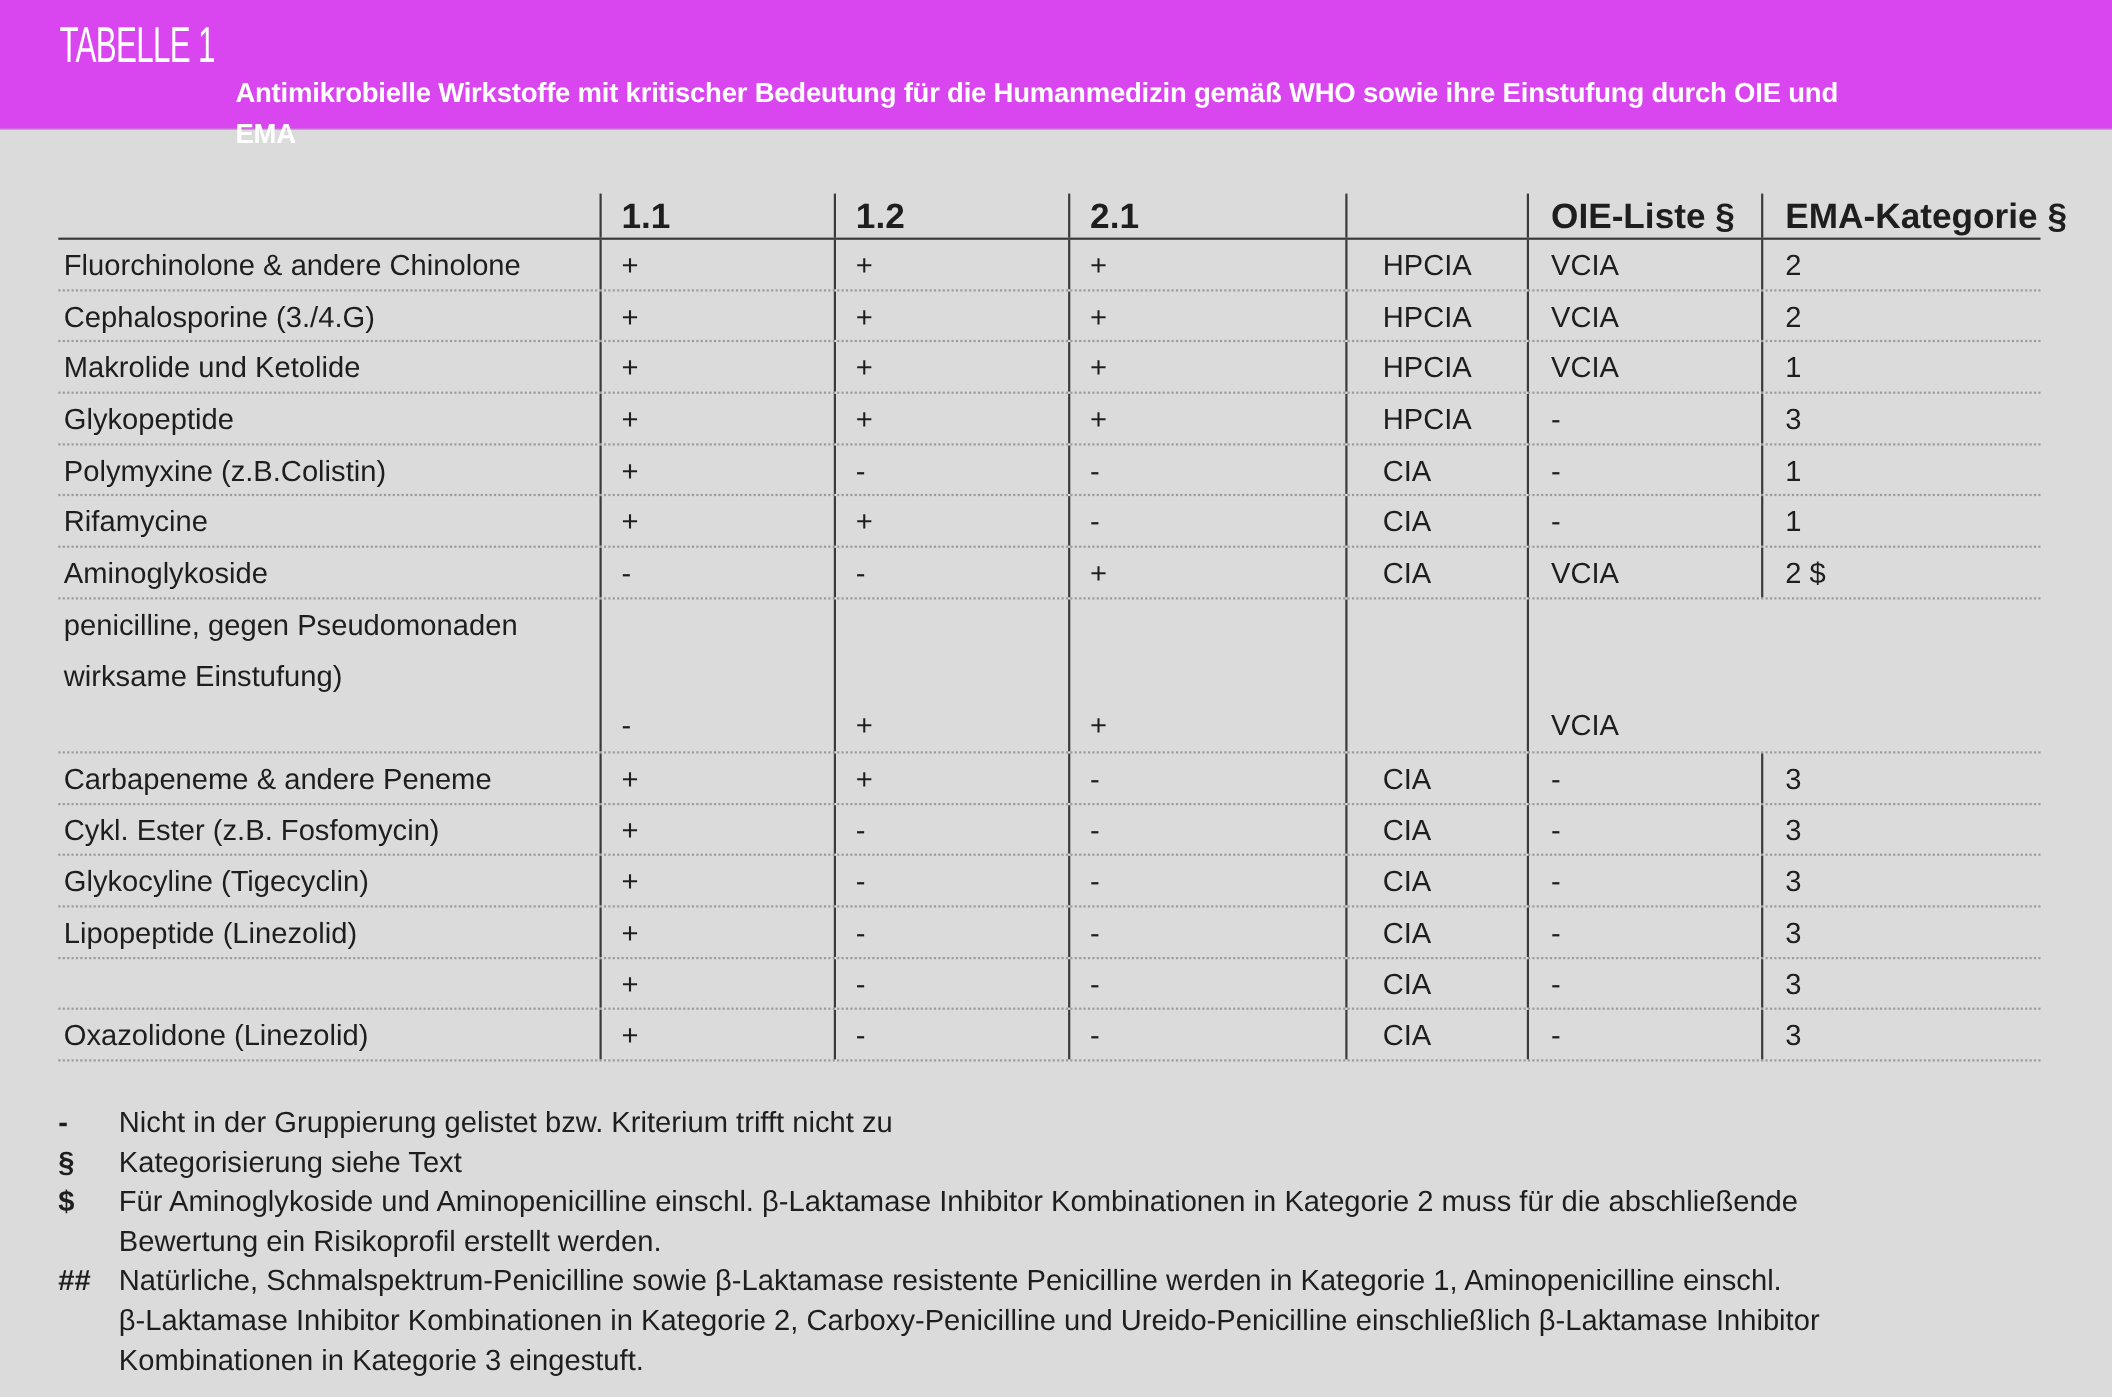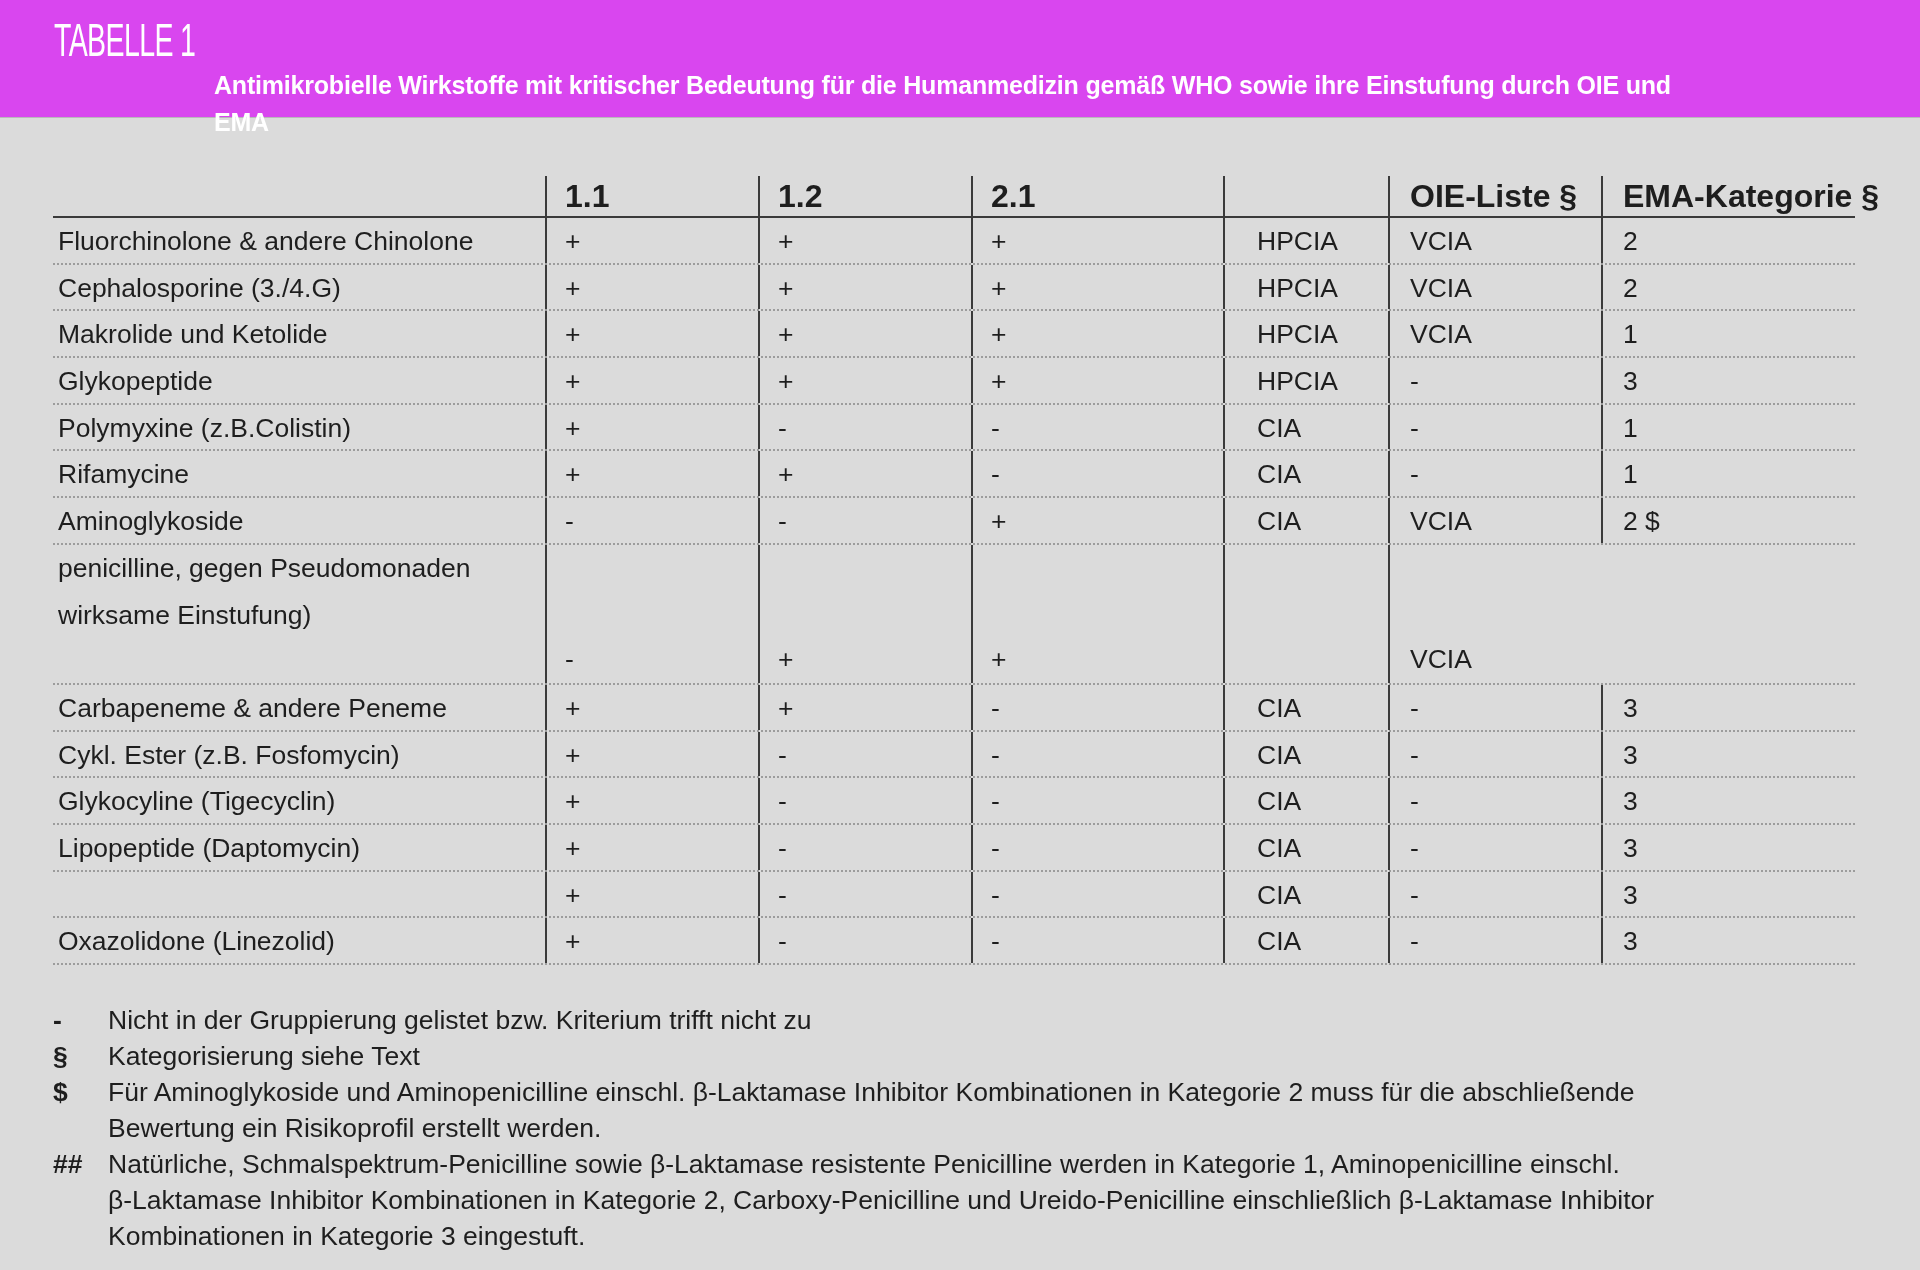--- a/index.html
+++ b/index.html
@@ -188,21 +188,21 @@
       <div class="row body">
         <div class="cell c0">Glykocyline (Tigecyclin)</div>
         <div class="cell div c1"><span style="white-space: pre;">+</span></div>
         <div class="cell div c2"><span style="white-space: pre;">-</span></div>
         <div class="cell div c3"><span style="white-space: pre;">-</span></div>
         <div class="cell div c4"><span style="white-space: pre;">CIA</span></div>
         <div class="cell div c5"><span style="white-space: pre;">-</span></div>
         <div class="cell div c6"><span style="white-space: pre;">3</span></div>
       </div>
       <div class="row body">
-        <div class="cell c0">Lipopeptide (Daptomycin)</div>
+        <div class="cell c0">Lipopeptide (Linezolid)</div>
         <div class="cell div c1"><span style="white-space: pre;">+</span></div>
         <div class="cell div c2"><span style="white-space: pre;">-</span></div>
         <div class="cell div c3"><span style="white-space: pre;">-</span></div>
         <div class="cell div c4"><span style="white-space: pre;">CIA</span></div>
         <div class="cell div c5"><span style="white-space: pre;">-</span></div>
         <div class="cell div c6"><span style="white-space: pre;">3</span></div>
       </div>
       <div class="row body">
         <div class="cell div c1"><span style="white-space: pre;">+</span></div>
         <div class="cell div c2"><span style="white-space: pre;">-</span></div>

